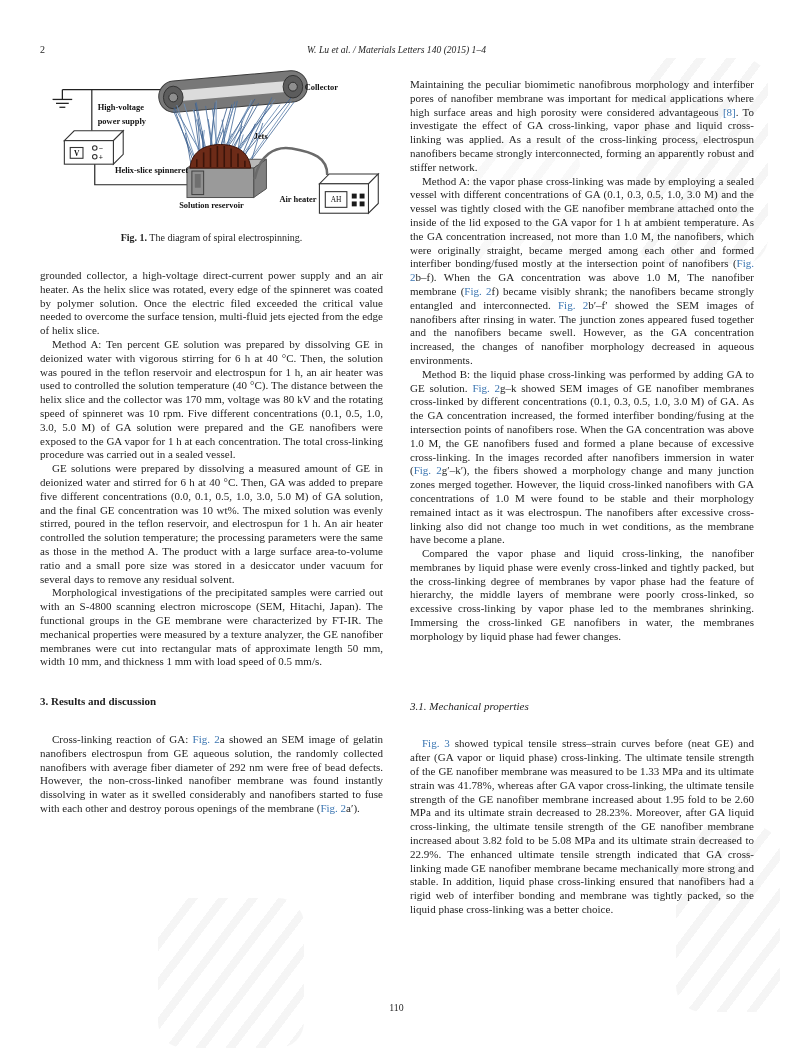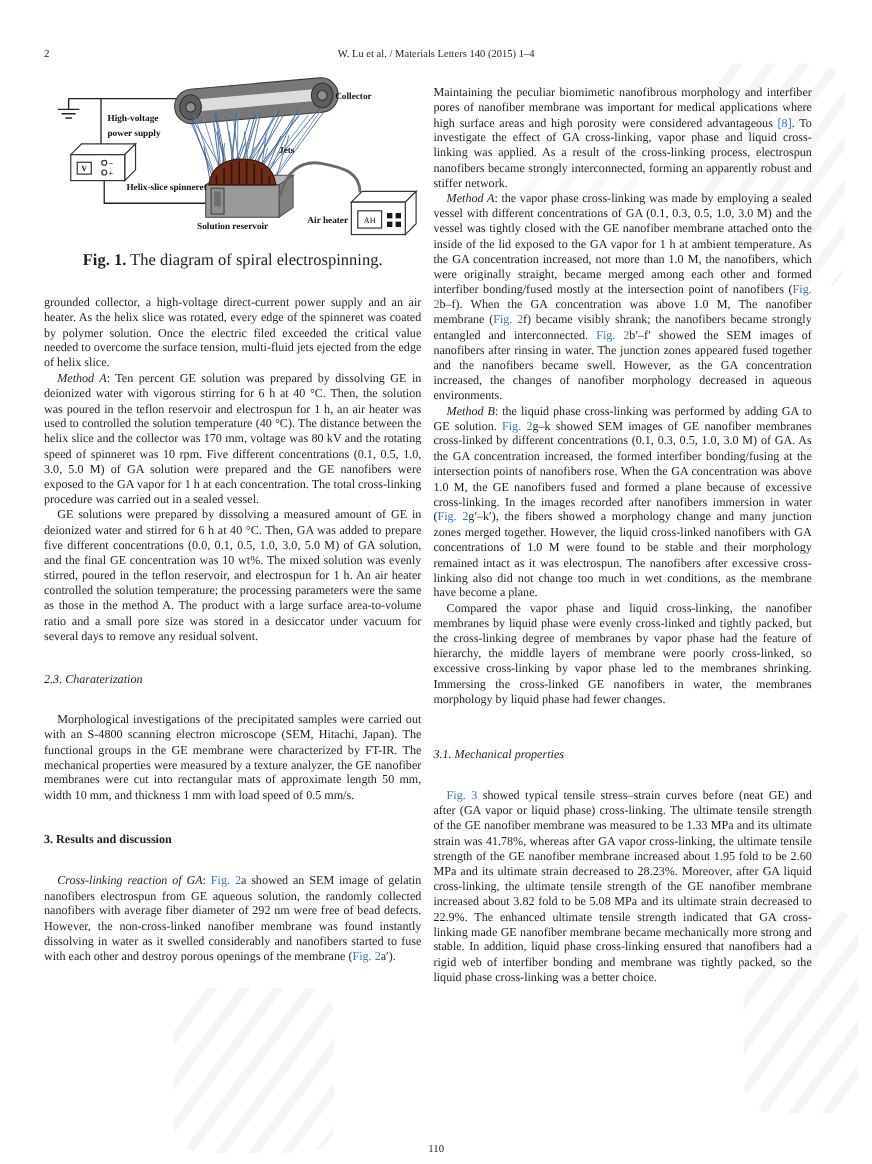--- a/index.html
+++ b/index.html
@@ -12,40 +12,40 @@
   .wm{position:absolute;pointer-events:none;z-index:0;border-radius:26px;
       background:repeating-linear-gradient(127deg,#ededed 0 8px,rgba(255,255,255,0) 8px 24px);
       opacity:.55;}
   #wm1{left:636px;top:58px;width:132px;height:206px;}
   #wm2{left:470px;top:140px;width:110px;height:130px;opacity:.35;}
   #wm3{left:676px;top:826px;width:104px;height:186px;}
   #wm4{left:158px;top:898px;width:146px;height:150px;}
   
   #page-num{position:absolute;left:40px;top:44px;font-size:10px;z-index:2;}
   #running-head{position:absolute;left:0;top:44px;width:793px;text-align:center;
-    font-size:9.6px;z-index:2;}
+    font-style:italic;font-size:9.6px;z-index:2;}
   #footer-page{position:absolute;left:0;top:1002px;width:793px;text-align:center;
-    font-size:9.8px;z-index:2;margin-top:37px;}
+    font-size:9.8px;z-index:2;}
   
   .col{position:absolute;width:343px;font-size:11px;line-height:13.8px;
     text-align:justify;z-index:1;}
   #left-col{left:40px;top:70px;}
-  #right-col{left:394px;top:78px;width:344px;}
+  #right-col{left:410px;top:78px;width:344px;}
   p{margin:0;}
   p.indent{text-indent:12px;}
   .sec-heading{font-style:italic;text-align:left;margin:26px 0 22px;}
   .sec-heading.bold{font-style:normal;font-weight:bold;margin:26px 0 24px;}
-  #heading-3-1{margin-top:36px;margin-bottom:24px;}
+  #heading-3-1{margin-top:56px;margin-bottom:24px;}
   .seg-plain{}
-  .seg-italic{font-style:italic;}
+  .seg-italic{}
   .seg-link{color:#3c76b2;}
   
   #figure1{margin:0 0 26px 0;text-align:center;}
   #figure1 svg{display:block;}
-  #fig1-caption{font-size:15px;margin-top:7px;text-align:center;line-height:11px;}
+  #fig1-caption{font-size:10px;margin-top:7px;text-align:center;line-height:11px;}
   #fig1-caption .cap-label{font-weight:bold;}
   .fig-label{font-weight:bold;font-size:8.6px;fill:#111;}
   .fig-small{font-size:7.6px;fill:#111;}
 </style>
 </head>
 <body>
 
 <div class="wm" id="wm1"></div>
 <div class="wm" id="wm2"></div>
 <div class="wm" id="wm3"></div>
@@ -189,21 +189,20 @@
       <span> </span><span>The diagram of spiral electrospinning.</span>
     </div>
   </div>
 
   <p>grounded collector, a high-voltage direct-current power supply and an air heater. As the helix slice was rotated, every edge of the spinneret was coated by polymer solution. Once the electric filed exceeded the critical value needed to overcome the surface tension, multi-fluid jets ejected from the edge of helix slice.</p>
 
 
   <p class="indent"><span class="seg-italic">Method A</span><span class="seg-plain">: Ten percent GE solution was prepared by dissolving GE in deionized water with vigorous stirring for 6 h at 40 °C. Then, the solution was poured in the teflon reservoir and electrospun for 1 h, an air heater was used to controlled the solution temperature (40 °C). The distance between the helix slice and the collector was 170 mm, voltage was 80 kV and the rotating speed of spinneret was 10 rpm. Five different concentrations (0.1, 0.5, 1.0, 3.0, 5.0 M) of GA solution were prepared and the GE nanofibers were exposed to the GA vapor for 1 h at each concentration. The total cross-linking procedure was carried out in a sealed vessel.</span></p>
   <p class="indent">GE solutions were prepared by dissolving a measured amount of GE in deionized water and stirred for 6 h at 40 °C. Then, GA was added to prepare five different concentrations (0.0, 0.1, 0.5, 1.0, 3.0, 5.0 M) of GA solution, and the final GE concentration was 10 wt%. The mixed solution was evenly stirred, poured in the teflon reservoir, and electrospun for 1 h. An air heater controlled the solution temperature; the processing parameters were the same as those in the method A. The product with a large surface area-to-volume ratio and a small pore size was stored in a desiccator under vacuum for several days to remove any residual solvent.</p>
 
-  <div class="sec-heading">2.3. Charaterization</div>
 
   <p class="indent">Morphological investigations of the precipitated samples were carried out with an S-4800 scanning electron microscope (SEM, Hitachi, Japan). The functional groups in the GE membrane were characterized by FT-IR. The mechanical properties were measured by a texture analyzer, the GE nanofiber membranes were cut into rectangular mats of approximate length 50 mm, width 10 mm, and thickness 1 mm with load speed of 0.5 mm/s.</p>
 
   <div class="sec-heading bold">3. Results and discussion</div>
 
   <p class="indent"><span class="seg-italic">Cross-linking reaction of GA</span><span class="seg-plain">: </span><span class="seg-link">Fig. 2</span><span class="seg-plain">a showed an SEM image of gelatin nanofibers electrospun from GE aqueous solution, the randomly collected nanofibers with average fiber diameter of 292 nm were free of bead defects. However, the non-cross-linked nanofiber membrane was found instantly dissolving in water as it swelled considerably and nanofibers started to fuse with each other and destroy porous openings of the membrane (</span><span class="seg-link">Fig. 2</span><span class="seg-plain">a′).</span></p>
 </div>
 
 <div class="col" id="right-col">
   <p><span class="seg-plain">Maintaining the peculiar biomimetic nanofibrous morphology and interfiber pores of nanofiber membrane was important for medical applications where high surface areas and high porosity were considered advantageous </span><span class="seg-link">[8]</span><span class="seg-plain">. To investigate the effect of GA cross-linking, vapor phase and liquid cross-linking was applied. As a result of the cross-linking process, electrospun nanofibers became strongly interconnected, forming an apparently robust and stiffer network.</span></p>

